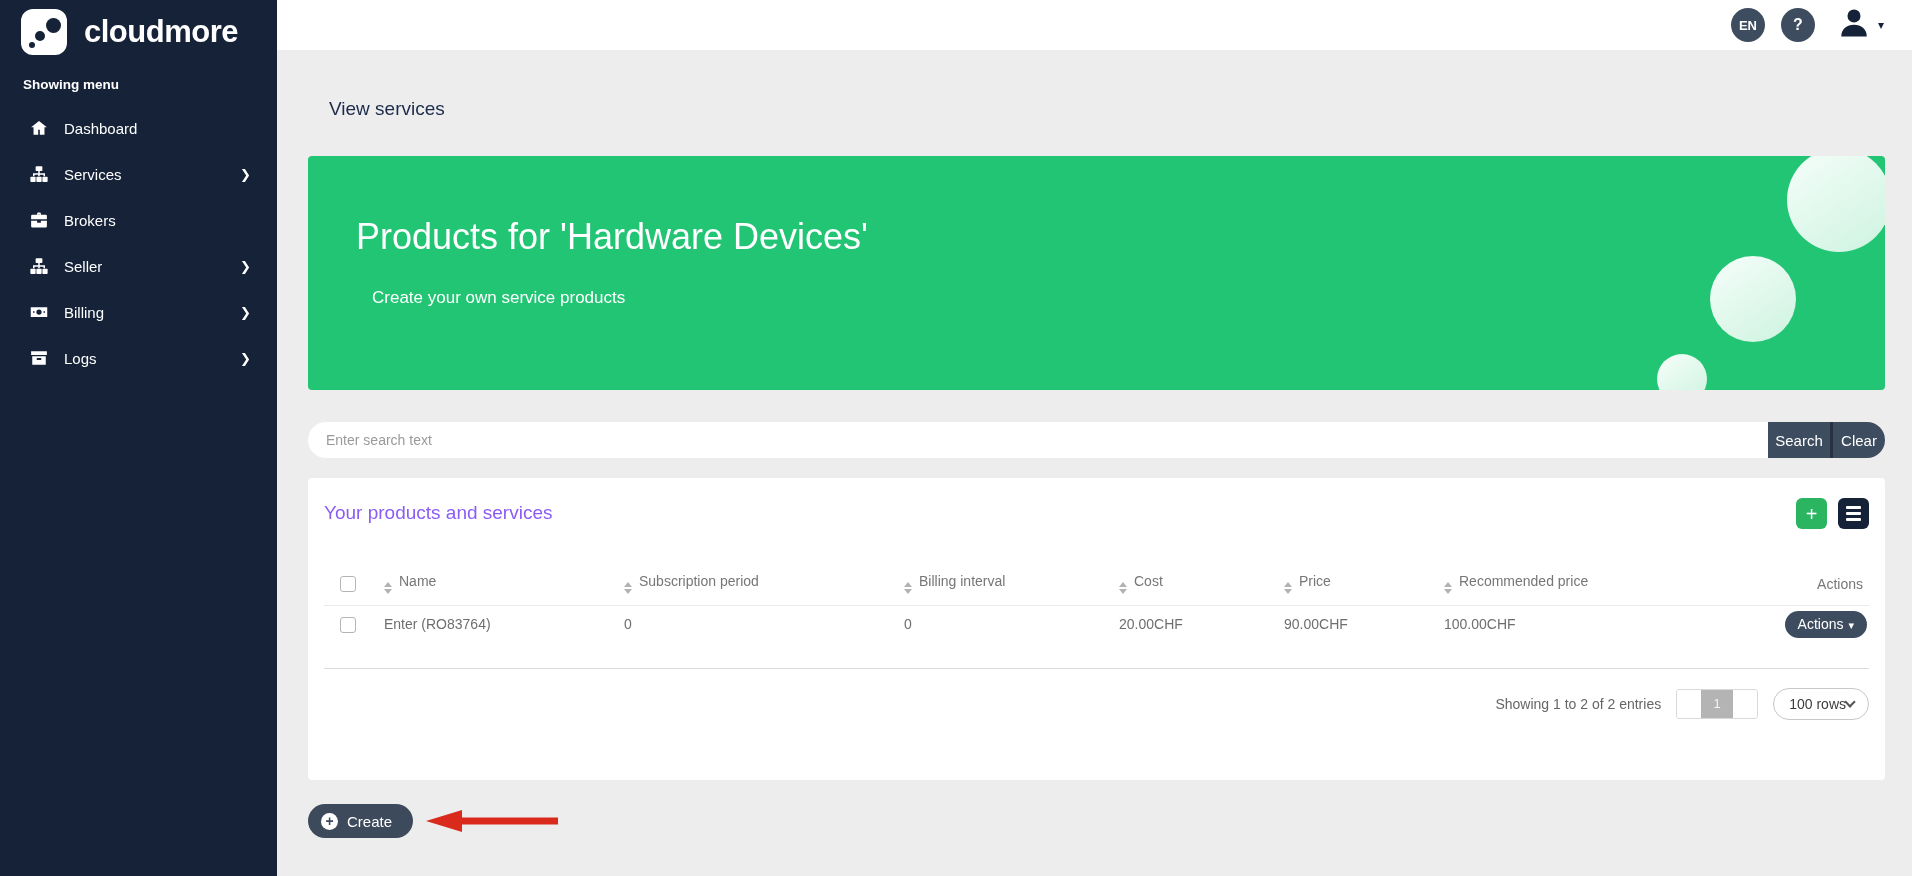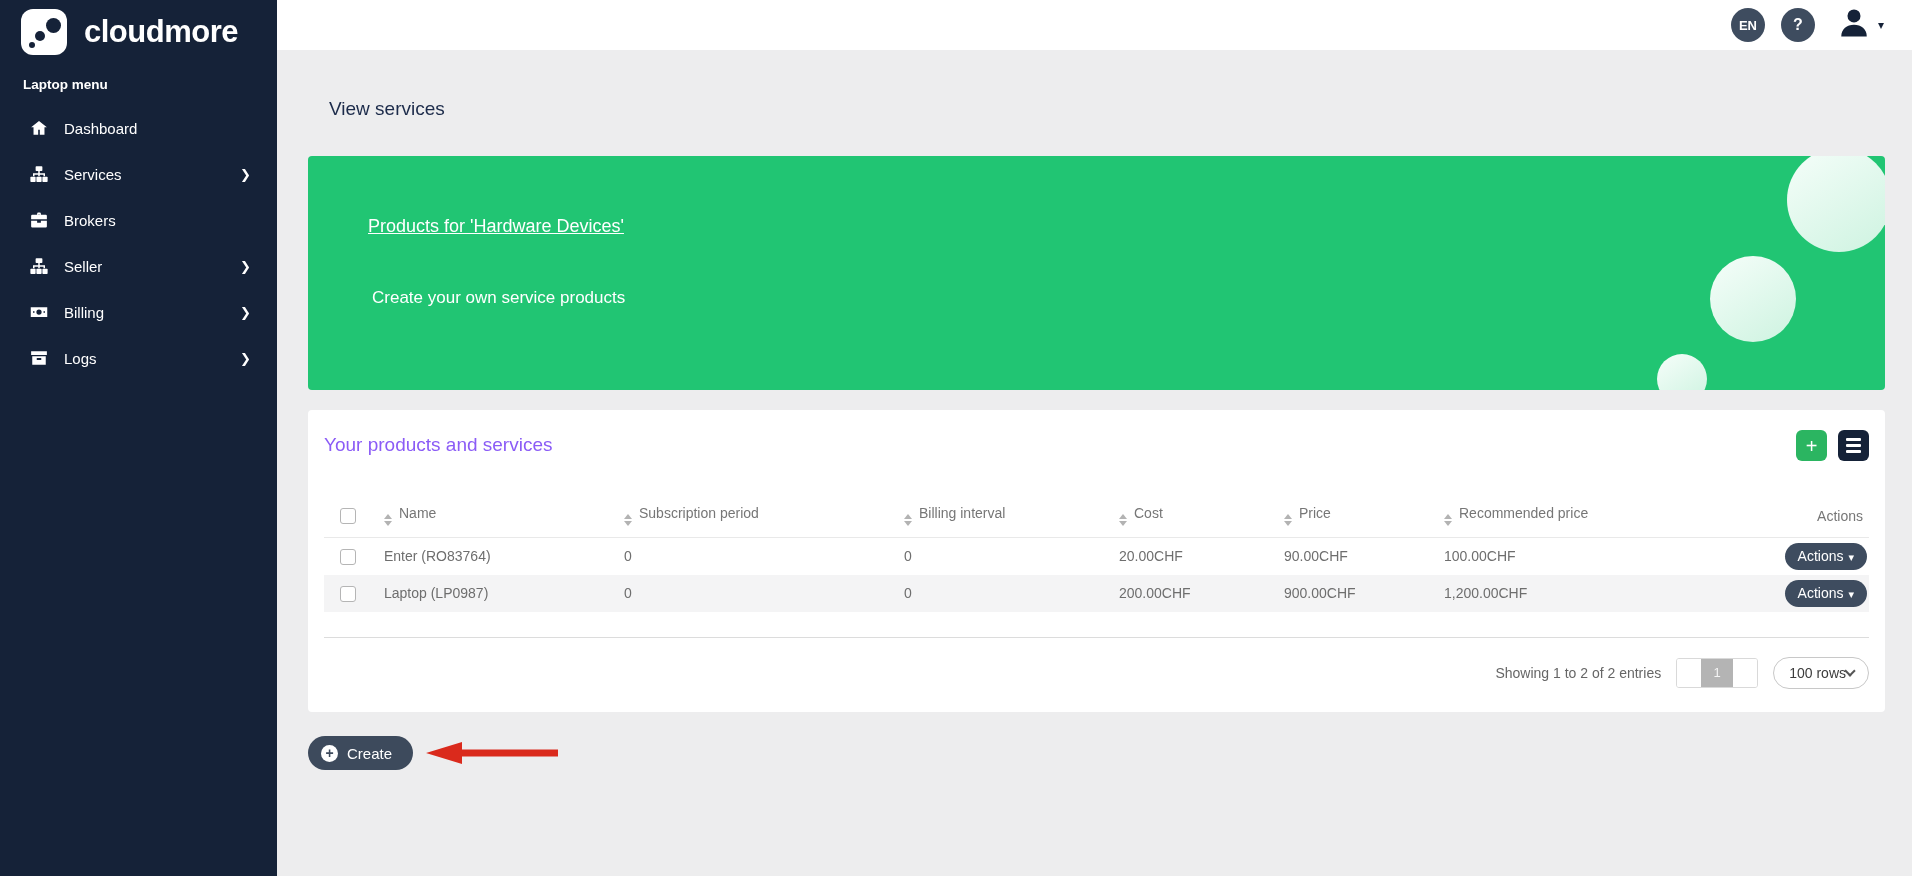--- a/index.html
+++ b/index.html
@@ -31,21 +31,21 @@
   .avatar-wrap { display:flex; align-items:center; margin-left:22px; cursor:pointer; }
   .avatar-wrap svg { width:34px; height:34px; fill:#152238; }
   .avatar-caret { font-size:12px; color:#152238; margin-left:7px; }
 
   .content { flex:1; background:#ededee; padding:0 27px 0 31px; }
 
   .breadcrumb { margin-top:48px; margin-left:21px; font-size:19px; color:#1c2b4a; cursor:pointer; width:max-content; }
 
   
   .banner { margin-top:36px; height:234px; border-radius:4px; background:#21c573; position:relative; overflow:hidden; color:#fff; }
-  .banner-title { position:absolute; left:60px; top:60px; font-size:18px; font-weight:400;text-decoration:underline; }
+  .banner-title { position:absolute; left:48px; top:60px; font-size:36px; font-weight:400; }
   .banner-sub { position:absolute; left:64px; top:132px; font-size:17px; }
   .bubble { position:absolute; border-radius:50%; background:linear-gradient(145deg,#f6fefa 0%,#cdf3e0 100%); }
   .bubble-1 { width:104px; height:104px; right:-6px; top:-8px; }
   .bubble-2 { width:86px;  height:86px;  left:1402px; top:100px; }
   .bubble-3 { width:50px;  height:50px;  left:1349px; top:198px; }
 
   
   .search-row { margin-top:32px; display:flex; height:36px; }
   .search-input { flex:1; border:none; outline:none; border-radius:18px 0 0 18px; padding:0 18px; font-size:14px; color:#444; font-family:inherit; }
   .search-input::placeholder { color:#9a9a9a; }
@@ -97,21 +97,21 @@
 
 <aside class="sidebar">
   <div class="logo-row">
     <div class="logo-mark">
       <span class="dot dot-big"></span>
         <span class="dot dot-mid"></span>
         <span class="dot dot-small"></span>
     </div>
     <div class="logo-word">cloudmore</div>
   </div>
-  <div class="section-label">Laptop menu</div>
+  <div class="section-label">Showing menu</div>
 
   <nav class="nav">
     <div class="nav-item">
       <span class="nicon">
         <svg viewBox="0 0 24 24">
             <path d="M12 2.5 1.5 11h3.2v10h6.2v-6.6h2.2V21h6.2V11h3.2z"></path>
           </svg>
       </span>
       <span>Dashboard</span>
       <span class="nav-chevron"></span>
@@ -193,20 +193,25 @@
     <div class="breadcrumb">View services</div>
 
     <div class="banner">
       <div class="banner-title">Products for 'Hardware Devices'</div>
       <div class="banner-sub">Create your own service products</div>
       <span class="bubble bubble-1"></span>
       <span class="bubble bubble-2"></span>
       <span class="bubble bubble-3"></span>
     </div>
 
+    <div class="search-row">
+      <input class="search-input" type="text" placeholder="Enter search text" style="">
+      <button class="btn-search">Search</button>
+      <button class="btn-clear">Clear</button>
+    </div>
 
     <div class="card">
       <div class="card-head">
         <div class="card-title">Your products and services</div>
         <div class="card-actions">
           <button class="sq-btn add">+</button>
           <button class="sq-btn list">
             <i></i>
               <i></i>
               <i></i>
@@ -259,30 +264,20 @@
           <tr>
             <td><input type="checkbox" class="cb" style=""></td>
             <td>Enter (RO83764)</td>
             <td>0</td>
             <td>0</td>
             <td>20.00CHF</td>
             <td>90.00CHF</td>
             <td>100.00CHF</td>
             <td class="col-actions"><button class="pill-btn"><span>Actions</span><span class="caret">▾</span></button></td>
           </tr>
-          <tr>
-            <td><input type="checkbox" class="cb" style=""></td>
-            <td>Laptop (LP0987)</td>
-            <td>0</td>
-            <td>0</td>
-            <td>200.00CHF</td>
-            <td>900.00CHF</td>
-            <td>1,200.00CHF</td>
-            <td class="col-actions"><button class="pill-btn"><span>Actions</span><span class="caret">▾</span></button></td>
-          </tr>
         </tbody>
       </table>
 
       <div class="table-divider"></div>
 
       <div class="pagination-row">
         <span class="page-summary">Showing 1 to 2 of 2 entries</span>
         <div class="paginator">
           <button class="pg"></button>
           <div class="pg current">1</div>

